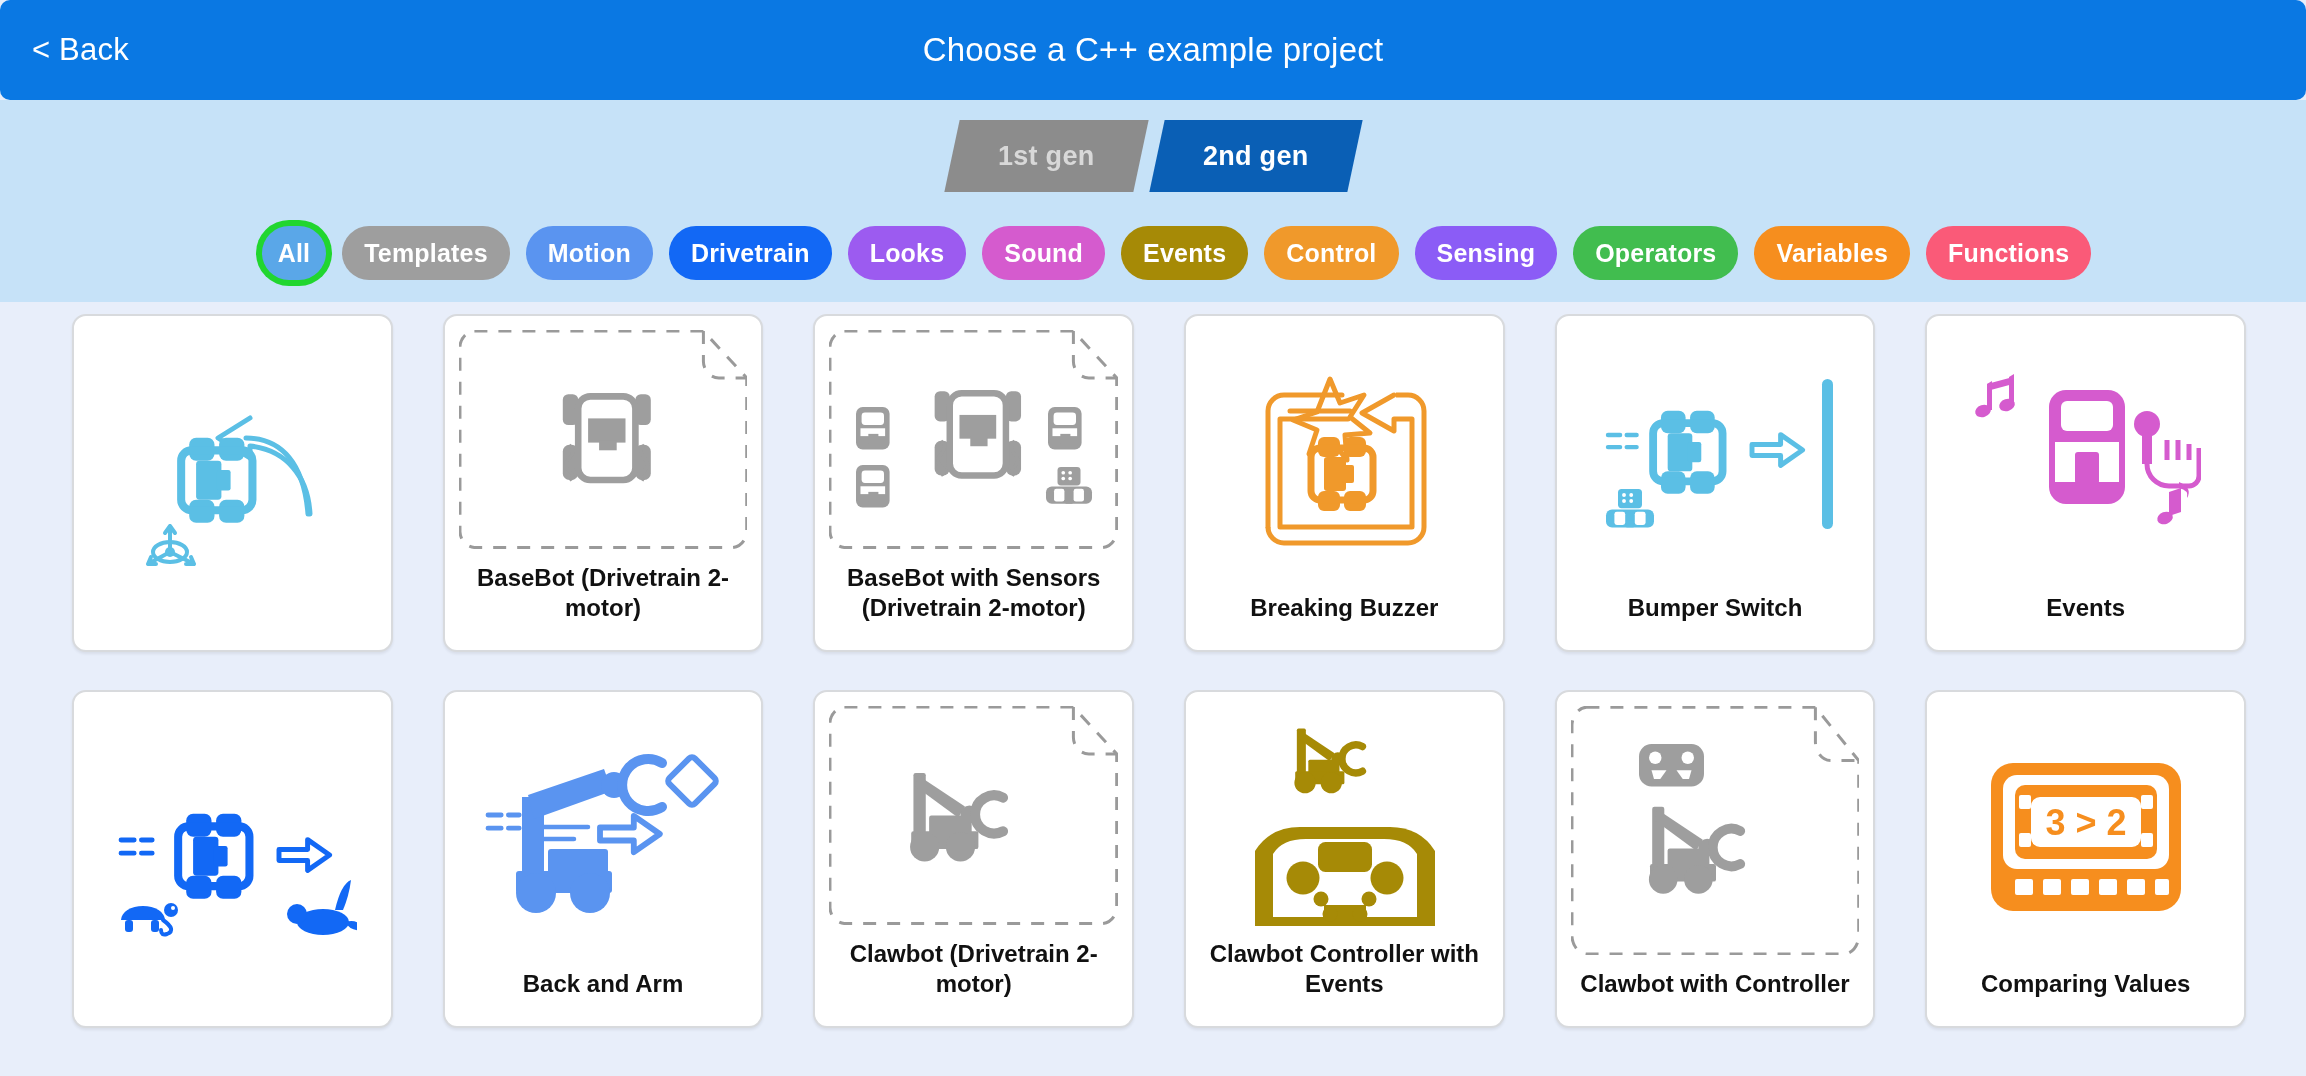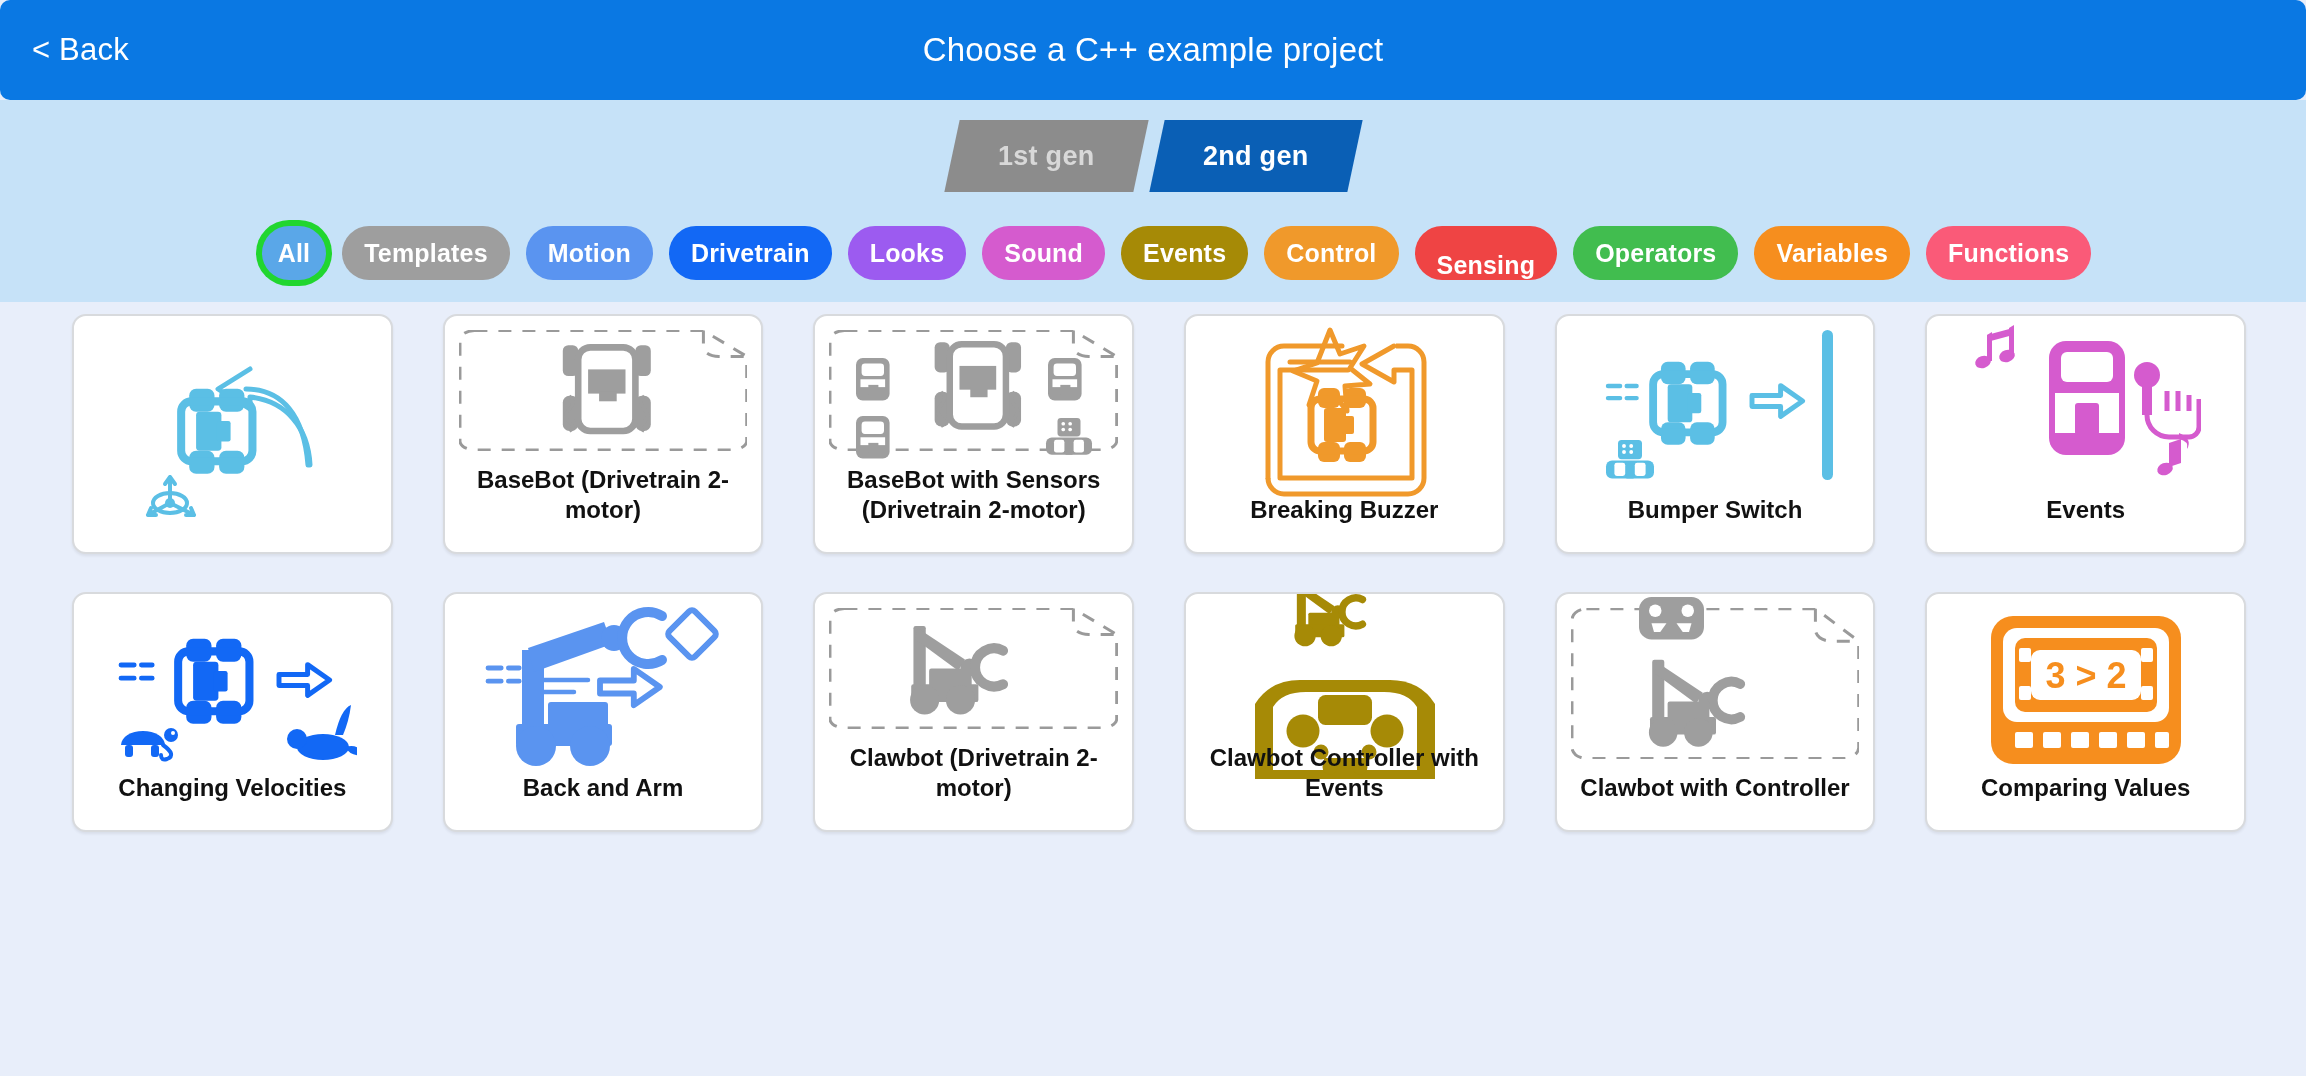--- a/index.html
+++ b/index.html
@@ -124,21 +124,21 @@
     display: grid;
     grid-template-columns: repeat(6, 1fr);
     column-gap: 38px;
     row-gap: 38px;
   }
   .card {
     background: #ffffff;
     border-radius: 14px;
     border: 2px solid #d8dadd;
     box-shadow: 0 2px 3px rgba(0,0,0,0.07);
-    height: 240px;
+    height: 338px;
     display: flex;
     flex-direction: column;
     align-items: center;
     cursor: pointer;
     overflow: hidden;
     margin-left: 12px;
   }
   .card-art {
     flex: 1 1 auto;
     width: 100%;
@@ -220,21 +220,21 @@
       </div>
       <div class="cat-pill" style="background: rgb(213, 91, 206);">
         <span class="cat-label">Sound</span>
       </div>
       <div class="cat-pill" style="background: rgb(166, 138, 6);">
         <span class="cat-label">Events</span>
       </div>
       <div class="cat-pill" style="background: rgb(240, 153, 43);">
         <span class="cat-label">Control</span>
       </div>
-      <div class="cat-pill" style="background: #ef4444; align-items: flex-end;">
+      <div class="cat-pill" style="background: #8b5cf6;">
         <span class="cat-label">Sensing</span>
       </div>
       <div class="cat-pill" style="background: rgb(65, 189, 79);">
         <span class="cat-label">Operators</span>
       </div>
       <div class="cat-pill" style="background: rgb(246, 142, 30);">
         <span class="cat-label">Variables</span>
       </div>
       <div class="cat-pill" style="background: rgb(250, 90, 120);">
         <span class="cat-label">Functions</span>
@@ -450,21 +450,20 @@
               </g>
               <g fill="#1268f5">
                 <ellipse cx="216" cy="152" rx="26" ry="13"></ellipse>
                 <circle cx="190" cy="144" r="10"></circle>
                 <path d="M228 140 q6 -26 16 -30 q-2 16 -8 30 z"></path>
                 <path d="M238 152 q14 -4 18 8 q-12 2 -18 -8"></path>
               </g>
             </svg>
           </div>
         </div>
-        <div class="card-label">Changing Velocities</div>
       </div>
       <div class="card">
         <div class="card-art">
           <div>
             <svg width="250" height="200" viewBox="0 0 250 200" xmlns="http://www.w3.org/2000/svg">
               <path d="M10 78 h13.2 M30.4 78 h10.799999999999999 M10 91.2 h13.2 M30.4 91.2 h10.799999999999999" stroke="#5a94f0" stroke-width="4.8" stroke-linecap="round"></path>
               <path d="M62 90 h48 M62 102 h34" stroke="#5a94f0" stroke-width="4.5" stroke-linecap="round"></path>
               <path d="M122 90.5 h33.800000000000004 v-11.700000000000001 l26 18.2 l-26 18.2 v-11.700000000000001 h-33.800000000000004 z" fill="none" stroke="#5a94f0" stroke-width="5.8500000000000005" stroke-linejoin="round"></path>
               <rect x="44" y="60" width="22" height="86" fill="#5a94f0"></rect>
               <path d="M50 58 L126 32 l8 22 L56 82 z" fill="#5a94f0"></path>

